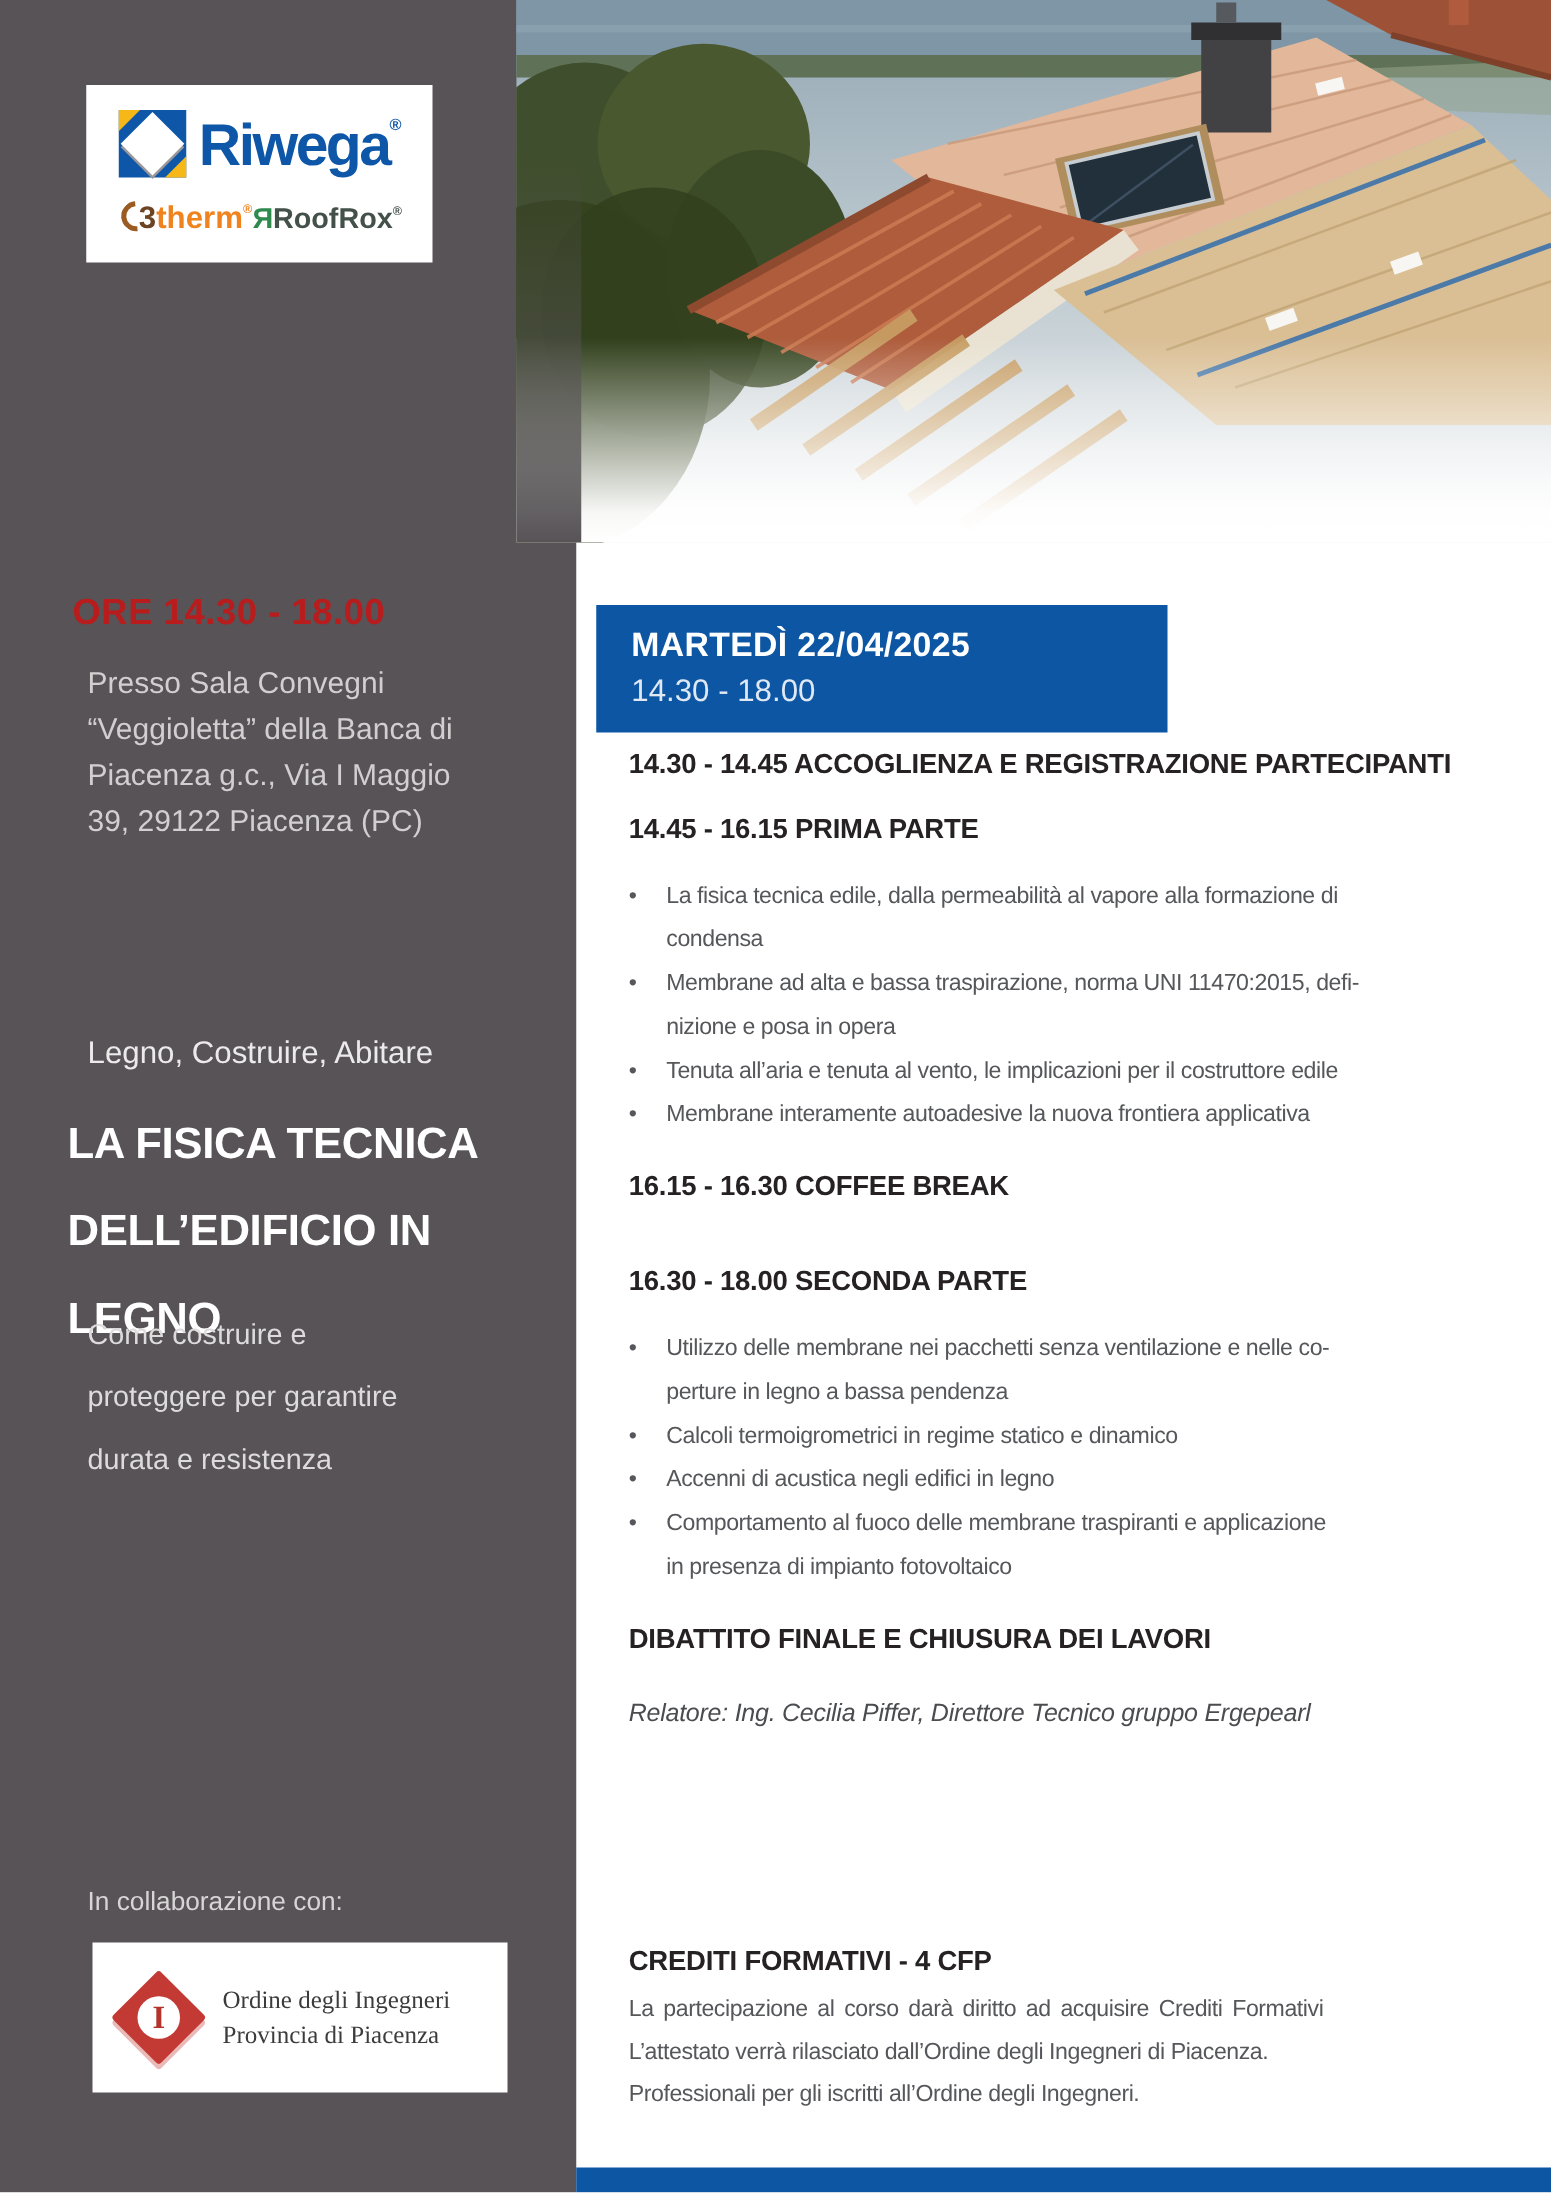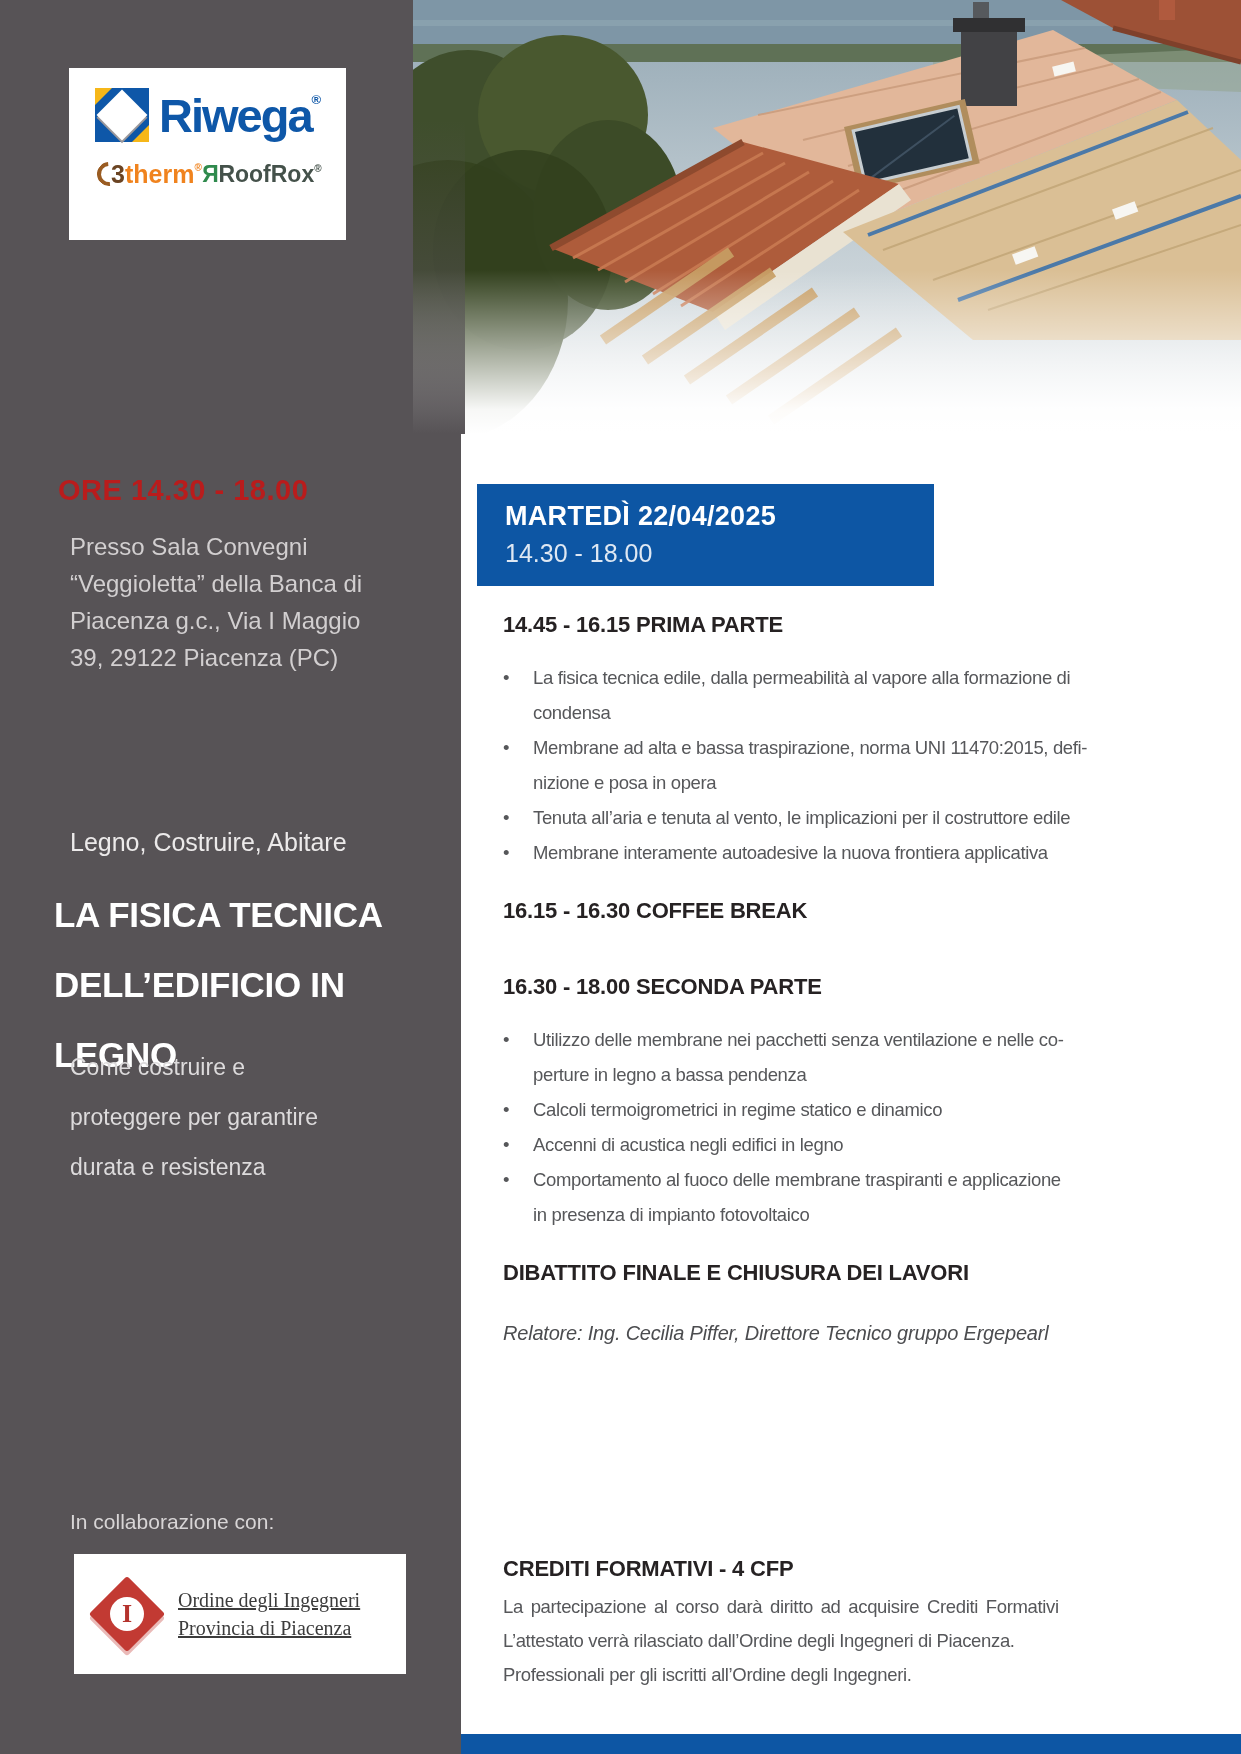--- a/index.html
+++ b/index.html
@@ -1,20 +1,20 @@
 <!DOCTYPE html>
 <html style="--sidebar: #575356; --accent-blue: #0d56a4; --heading: #262223; --body: #56575a; --riwega-blue: #0e57a8; --riwega-yellow: #f6b719; --therm-orange: #f0831e; --roofrox-green: #2f8a4d; --ordine-red: #c23a33;"><head>
 <meta charset="utf-8">
 <style>
   html,body{margin:0;padding:0;background:#e8e8e8;}
   .page{position:relative;width:1241px;height:1754px;background:#fff;overflow:hidden;
         font-family:"Liberation Sans", sans-serif;margin:0 auto;}
   
   .sidebar{position:absolute;left:0;top:0;width:461px;height:1754px;background:var(--sidebar,#575356);}
-  .logo-box{position:absolute;left:69px;top:68px;width:277px;height:172px;background:#fff;box-sizing:border-box;padding:20px 0 0 26px;}
+  .logo-box{position:absolute;left:69px;top:68px;width:277px;height:142px;background:#fff;box-sizing:border-box;padding:20px 0 0 26px;}
   .riwega-row{display:flex;align-items:center;gap:10px;}
   .riwega-mark{position:relative;width:54px;height:54px;background:var(--riwega-blue,#0e57a8);flex:none;}
   .riwega-mark .tl{position:absolute;left:0;top:0;width:0;height:0;border-top:17px solid var(--riwega-yellow,#f6b719);border-right:17px solid transparent;}
   .riwega-mark .br{position:absolute;right:0;bottom:0;width:0;height:0;border-bottom:17px solid var(--riwega-yellow,#f6b719);border-left:17px solid transparent;}
   .riwega-mark .diamond{position:absolute;left:50%;top:50%;width:36px;height:36px;background:#fff;
         transform:translate(-50%,-50%) rotate(45deg);box-shadow:2px 2px 0 #9a979b;}
   .riwega-word{color:var(--riwega-blue,#0e57a8);font-size:47px;font-weight:bold;letter-spacing:-2px;line-height:1;}
   .riwega-word sup{font-size:13px;letter-spacing:0;vertical-align:28px;}
   .brand-row{display:flex;justify-content:space-between;align-items:center;margin:18px 26px 0 2px;}
   .therm{color:var(--therm-orange,#f0831e);font-weight:bold;font-size:25px;white-space:nowrap;}
@@ -30,21 +30,21 @@
   .s-venue{position:absolute;left:70px;top:528px;color:#d2cfd0;font-size:24px;line-height:37px;font-weight:400;}
   .s-series{position:absolute;left:70px;top:828px;color:#eceaea;font-size:25px;}
   .s-title{position:absolute;left:54px;top:880px;color:#fff;font-size:35px;font-weight:800;line-height:70px;letter-spacing:-.3px;}
   .s-subtitle{position:absolute;left:70px;top:1042px;color:#dddbdc;font-size:23px;line-height:50px;}
   .s-collab{position:absolute;left:70px;top:1510px;color:#d8d5d6;font-size:21px;}
   .collab-box{position:absolute;left:74px;top:1554px;width:332px;height:120px;background:#fff;display:flex;align-items:center;gap:16px;padding-left:18px;box-sizing:border-box;}
   .od{position:relative;width:70px;height:70px;flex:none;}
   .od .sq{position:absolute;inset:8px;background:var(--ordine-red,#c23a33);transform:rotate(45deg);border-radius:3px;box-shadow:3px 3px 0 rgba(194,58,51,.35);}
   .od .circ{position:absolute;left:50%;top:50%;width:34px;height:34px;background:#fff;border-radius:50%;transform:translate(-50%,-50%);display:flex;align-items:center;justify-content:center;}
   .od .ini{font-family:"Liberation Serif",serif;font-size:26px;color:#b4332d;font-weight:bold;line-height:1;}
-  .ordine-text{font-family:"Liberation Serif",serif;font-size:20px;color:#3c3c3c;line-height:28px;text-decoration:underline;}
+  .ordine-text{font-family:"Liberation Serif",serif;font-size:20px;color:#3c3c3c;line-height:28px;}
   
   .photo{position:absolute;left:413px;top:0;width:828px;height:434px;}
   .blue-header{position:absolute;left:477px;top:484px;width:457px;height:102px;background:var(--accent-blue,#0d56a4);
         color:#fff;box-sizing:border-box;padding:17px 0 0 28px;}
   .bh-title{font-size:27px;font-weight:800;letter-spacing:.3px;}
   .bh-sub{font-size:25px;font-weight:400;color:#dfe8f3;margin-top:7px;}
   .content{position:absolute;left:503px;top:586px;width:726px;color:var(--body,#56575a);}
   .agenda-h{font-size:22px;font-weight:800;color:var(--heading,#262223);letter-spacing:-.2px;margin:0;}
   .h-reg{margin-top:12px;}
   .h-p1{margin-top:26px;}
@@ -207,20 +207,21 @@
       <div>Provincia di Piacenza</div>
     </div>
   </div>
 
   <div class="blue-header">
     <div class="bh-title">MARTEDÌ 22/04/2025</div>
     <div class="bh-sub">14.30 - 18.00</div>
   </div>
 
   <div class="content">
+    <h3 class="agenda-h h-reg">14.30 - 14.45 ACCOGLIENZA E REGISTRAZIONE PARTECIPANTI</h3>
     <h3 class="agenda-h h-p1">14.45 - 16.15 PRIMA PARTE</h3>
     <ul class="bullets">
       <li>
           <span class="dot">•</span>
           <span class="pre">La fisica tecnica edile, dalla permeabilità al vapore alla formazione di
 condensa</span>
         </li>
       <li>
           <span class="dot">•</span>
           <span class="pre">Membrane ad alta e bassa traspirazione, norma UNI 11470:2015, defi-

